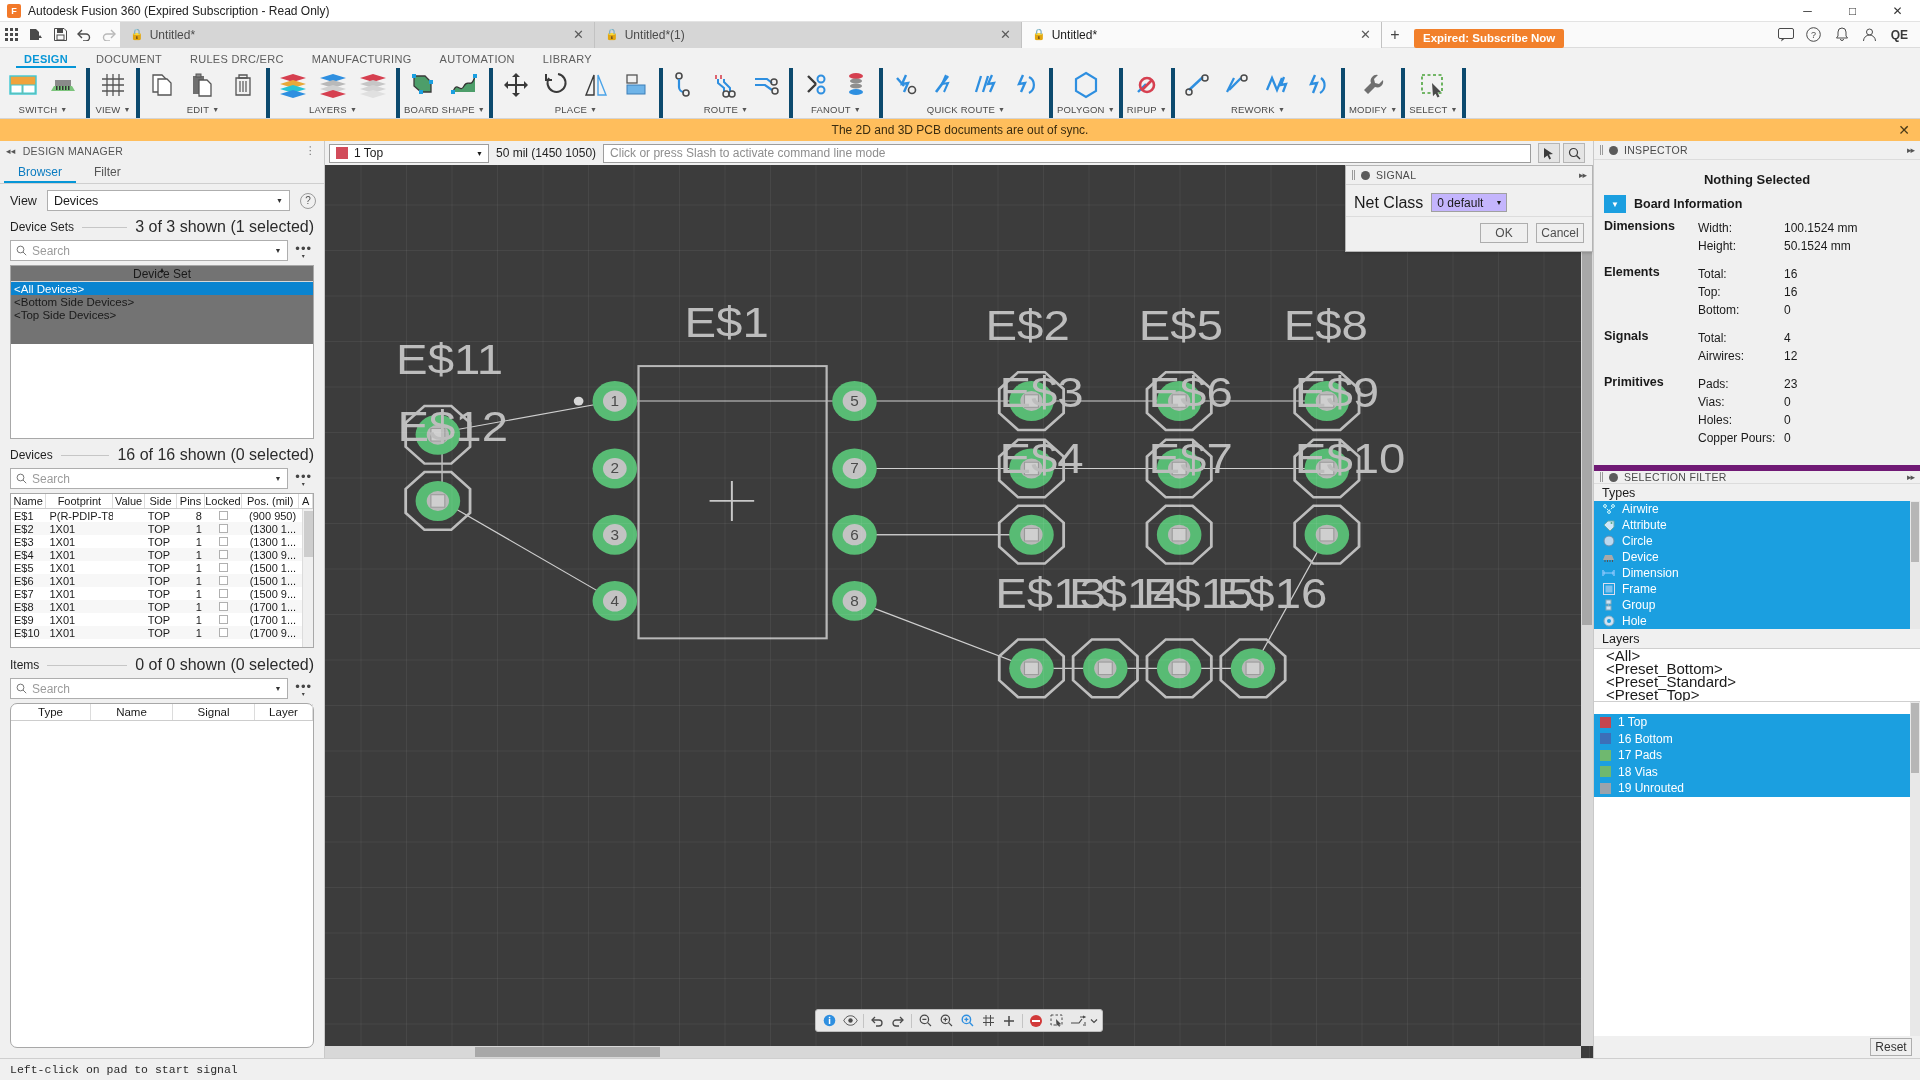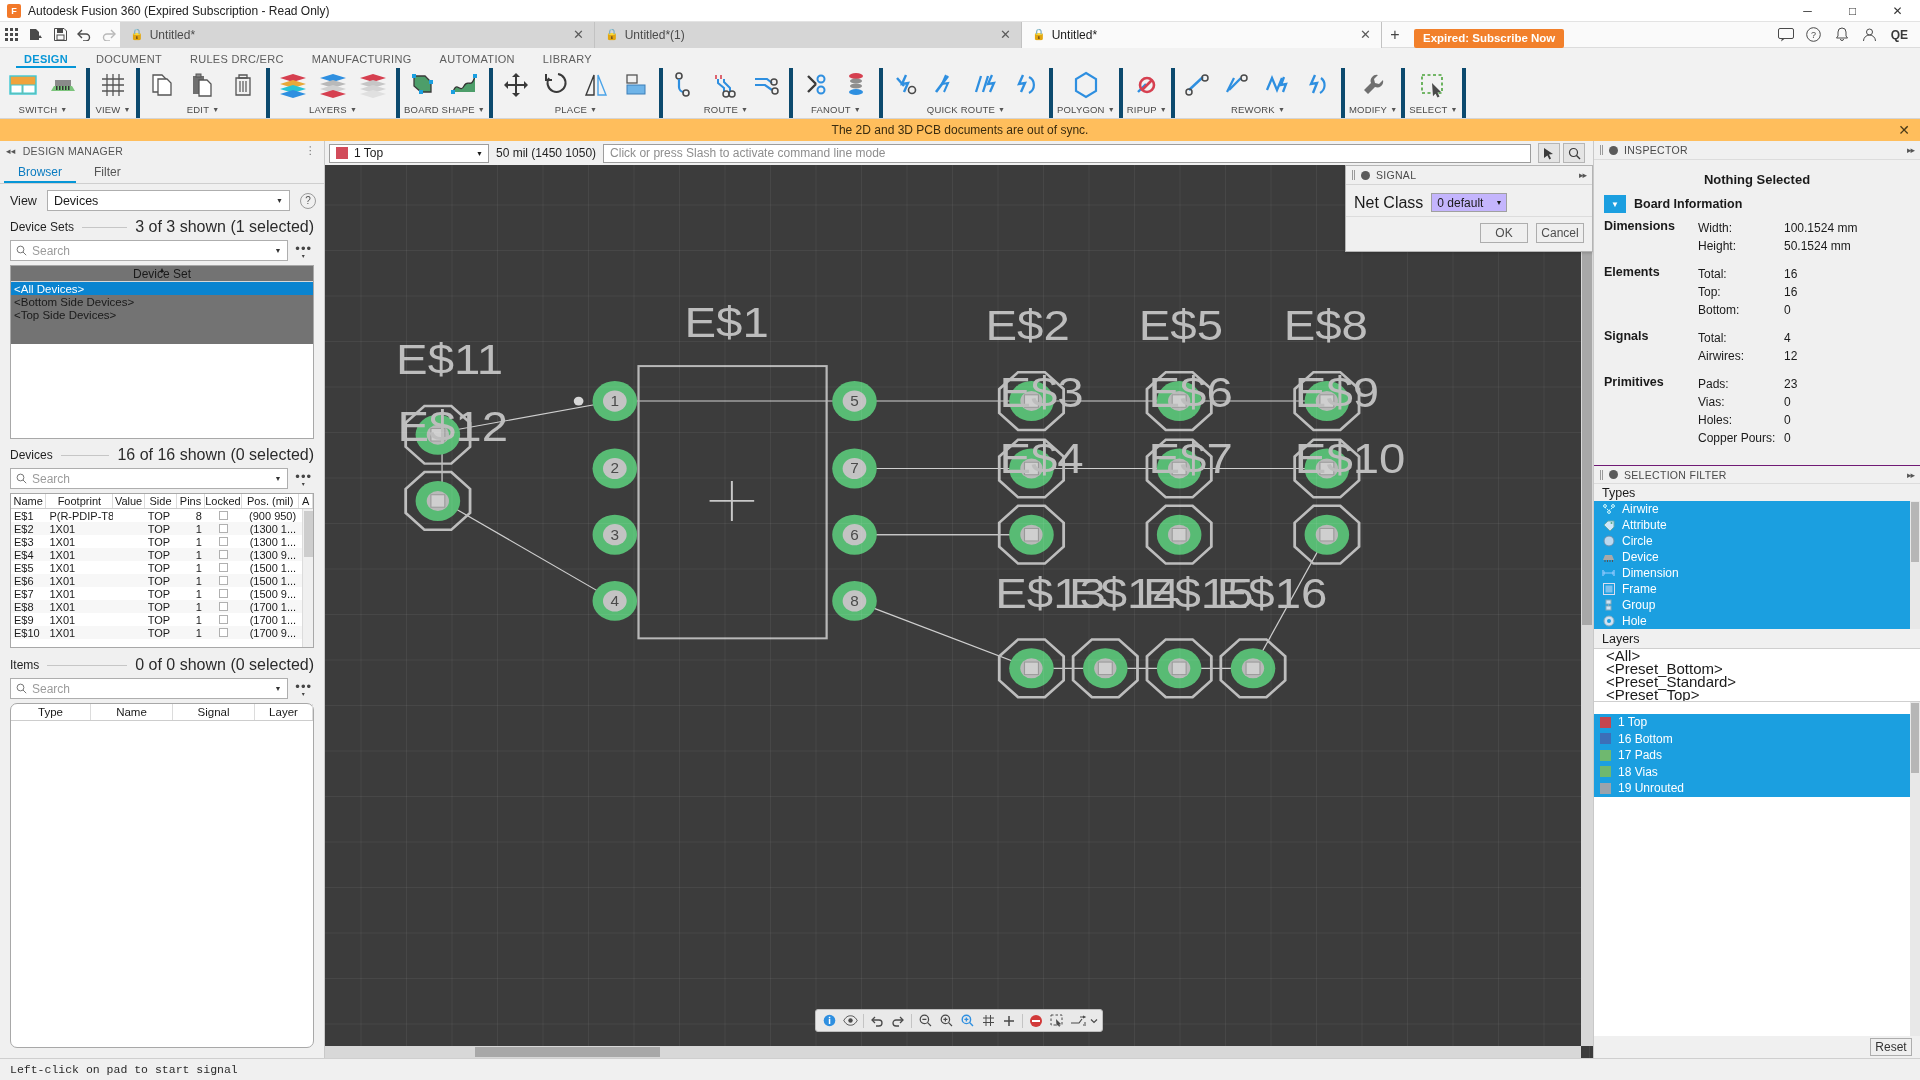--- a/index.html
+++ b/index.html
@@ -1381,21 +1381,21 @@
               </div>
               <div class="ig-row">
                 <span class="ig-k">Copper Pours:</span>
                 <span class="ig-v">0</span>
               </div>
             </div>
           </div>
         </div>
 
       <div class="sf-wrap">
-        <div class="rp-head" style="border-top:1px solid #701a75;">
+        <div class="rp-head" style="border-top:6px solid #701a75;">
           <span class="grip"></span>
           <span class="dot"></span>
           <span>SELECTION FILTER</span>
           <span class="exp">▸▸</span>
         </div>
         <div class="subhead">Types</div>
         <div class="filterlist" style="height:128px;" id="types-list">
             <div class="fl-row">
               <span class="fl-ico">
                 <svg width="12" height="10" viewBox="0 0 12 10">

